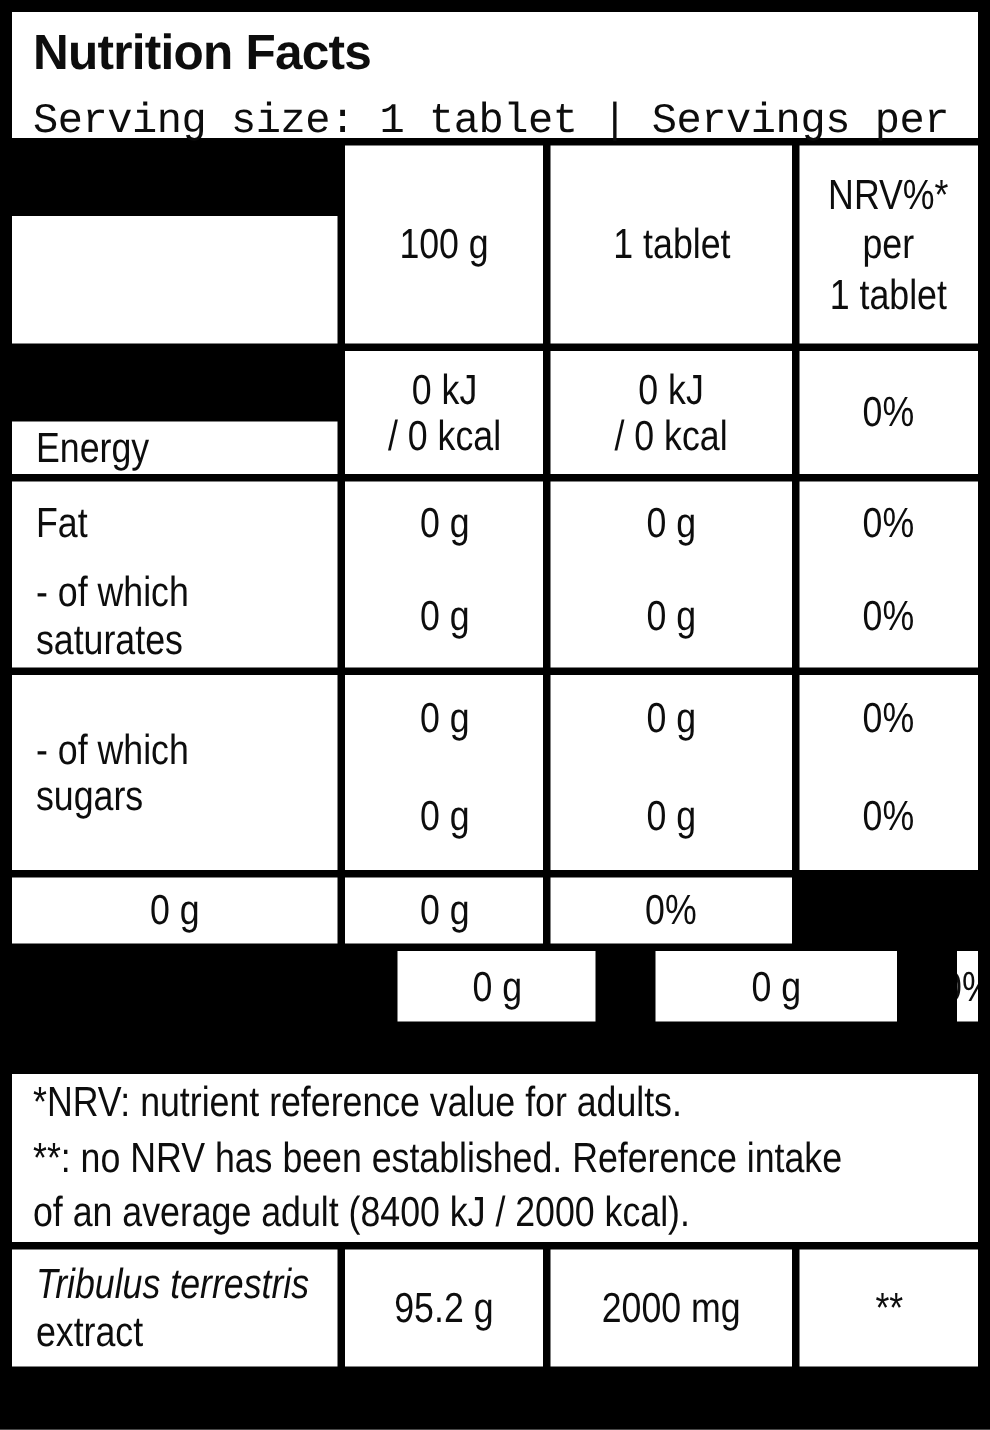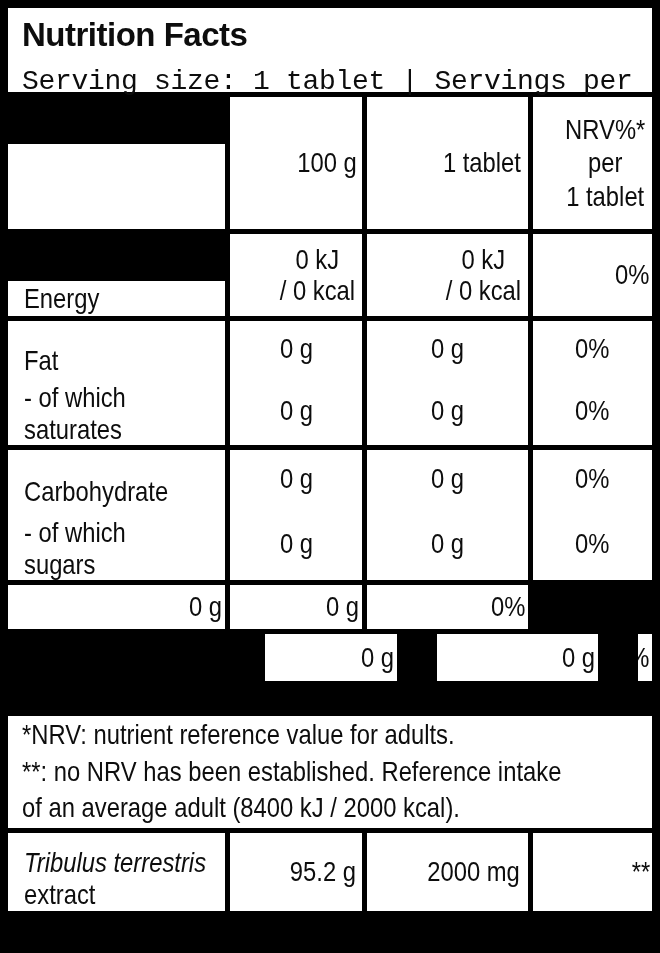--- a/index.html
+++ b/index.html
@@ -23,21 +23,21 @@
   .title-line { font-size:33px; font-weight:bold; letter-spacing:-0.5px; }
   .serving-line { font-size:28px; letter-spacing:-0.3px; margin-top:12px;font-family:Liberation Mono, monospace; }
 
   
   .grid4 {
     display:grid;
     grid-template-columns:217px 132px 161px 1fr;
     column-gap:5px;
     background:#000;
   }
-  .grid4 > .cell { background:#fff;justify-content:flex-end; }
+  .grid4 > .cell { background:#fff; }
 
   .sec-colhead  { height:132px; }
   .sec-energy   { height:82px;  }
   .sec-fat      { height:124px; }
   .sec-carb     { height:130px; }
   .sec-protein  { height:44px;  }
   .sec-salt     { height:46px;gap:40px;  }
   .sec-note     { height:112px; }
   .sec-supp     { height:78px;  }
   .sec-footer   { flex:1 1 auto; }
@@ -56,21 +56,21 @@
   .cx  { transform:scaleX(0.85); transform-origin:0 50%; }   
   .cxc { transform:scaleX(0.85); transform-origin:50% 50%; } 
   .title-line .cx { transform:scaleX(0.92); }
 
   
   .dual { flex-direction:column; align-items:stretch; justify-content:stretch; padding:0; display:flex; }
   .sub {
     flex:1 1 0; display:flex; align-items:center; justify-content:center;
     text-align:center;
   }
-  .sub.left { justify-content:flex-start; text-align:left; padding-left:16px;align-items:flex-end; }
+  .sub.left { justify-content:flex-start; text-align:left; padding-left:16px; }
   .sub.grow { flex-grow:1.25; }
 
   
   .sec-note { display:flex; align-items:center; padding:0 14px;margin-top:31px; }
   .notewrap { font-size:28px; line-height:1.3; }
   .sec-footer { display:flex; align-items:center; padding:0 14px 8px 14px; font-size:28px; }
 
   
   .suppname { display:flex; flex-direction:column; justify-content:center; align-items:flex-start; padding-left:16px; }
   .suppname .it { font-style:italic; }
@@ -149,23 +149,20 @@
           <span class="cxc">0%</span>
         </div>
       <div class="sub grow">
           <span class="cxc">0%</span>
         </div>
     </div>
   </div>
 
   <div class="sec grid4 sec-carb">
     <div class="cell dual">
-      <div class="sub left">
-          <span class="cx">Carbohydrate</span>
-        </div>
       <div class="sub left grow">
           <span class="cx">- of which
 sugars</span>
         </div>
     </div>
     <div class="cell dual">
       <div class="sub">
           <span class="cxc">0 g</span>
         </div>
       <div class="sub grow">

